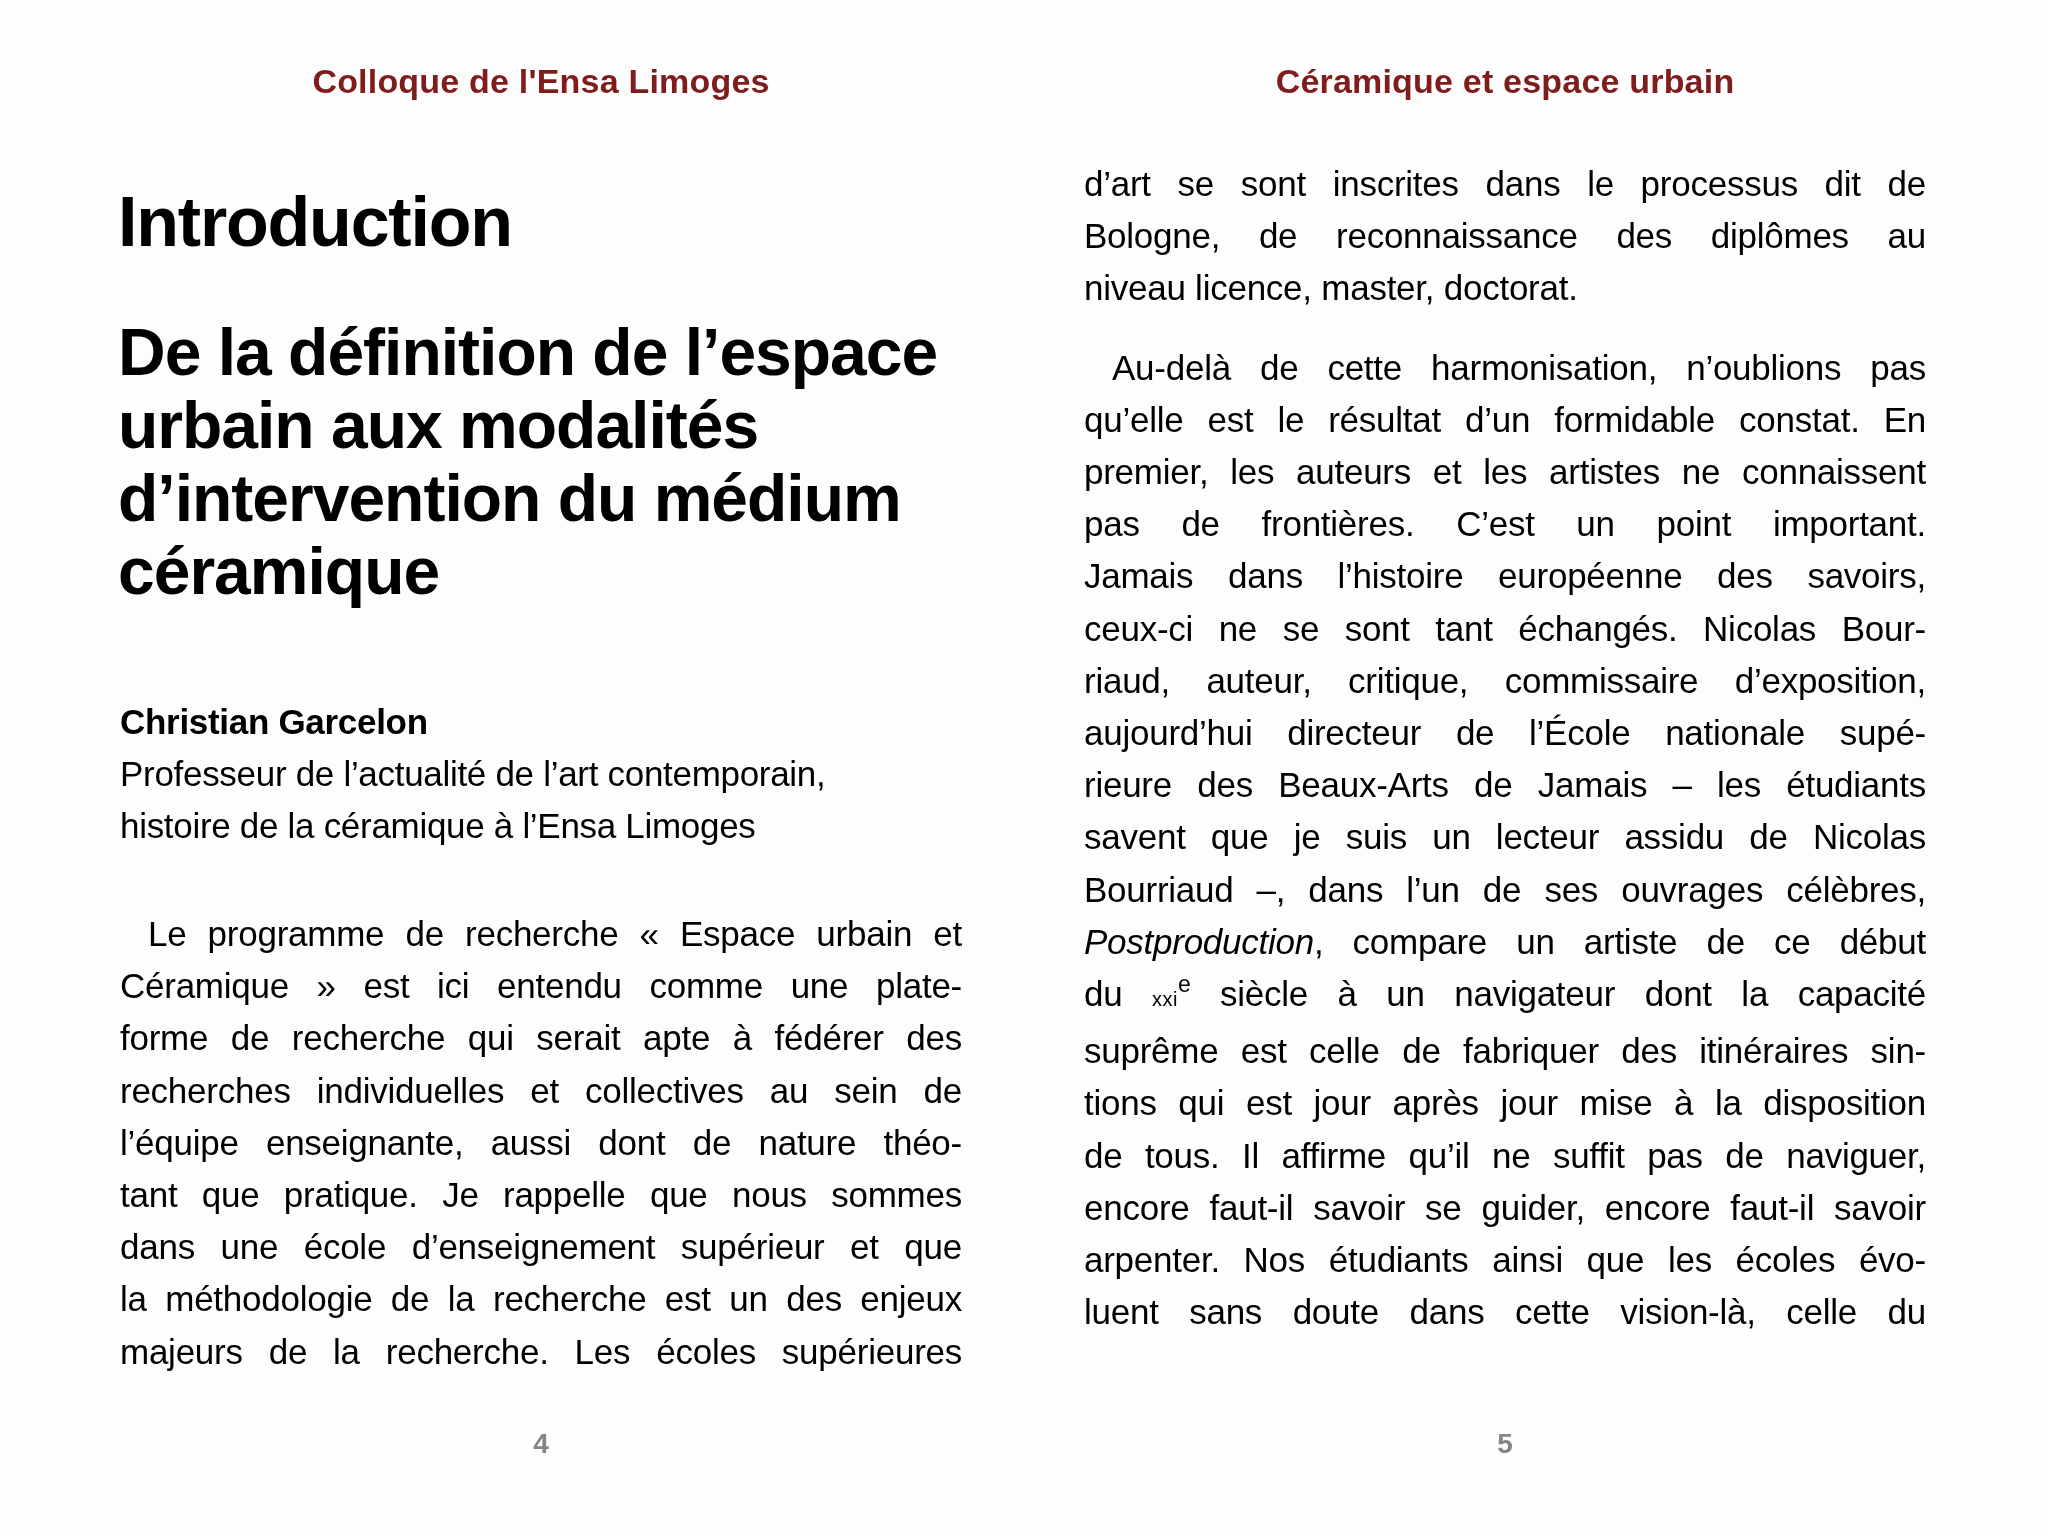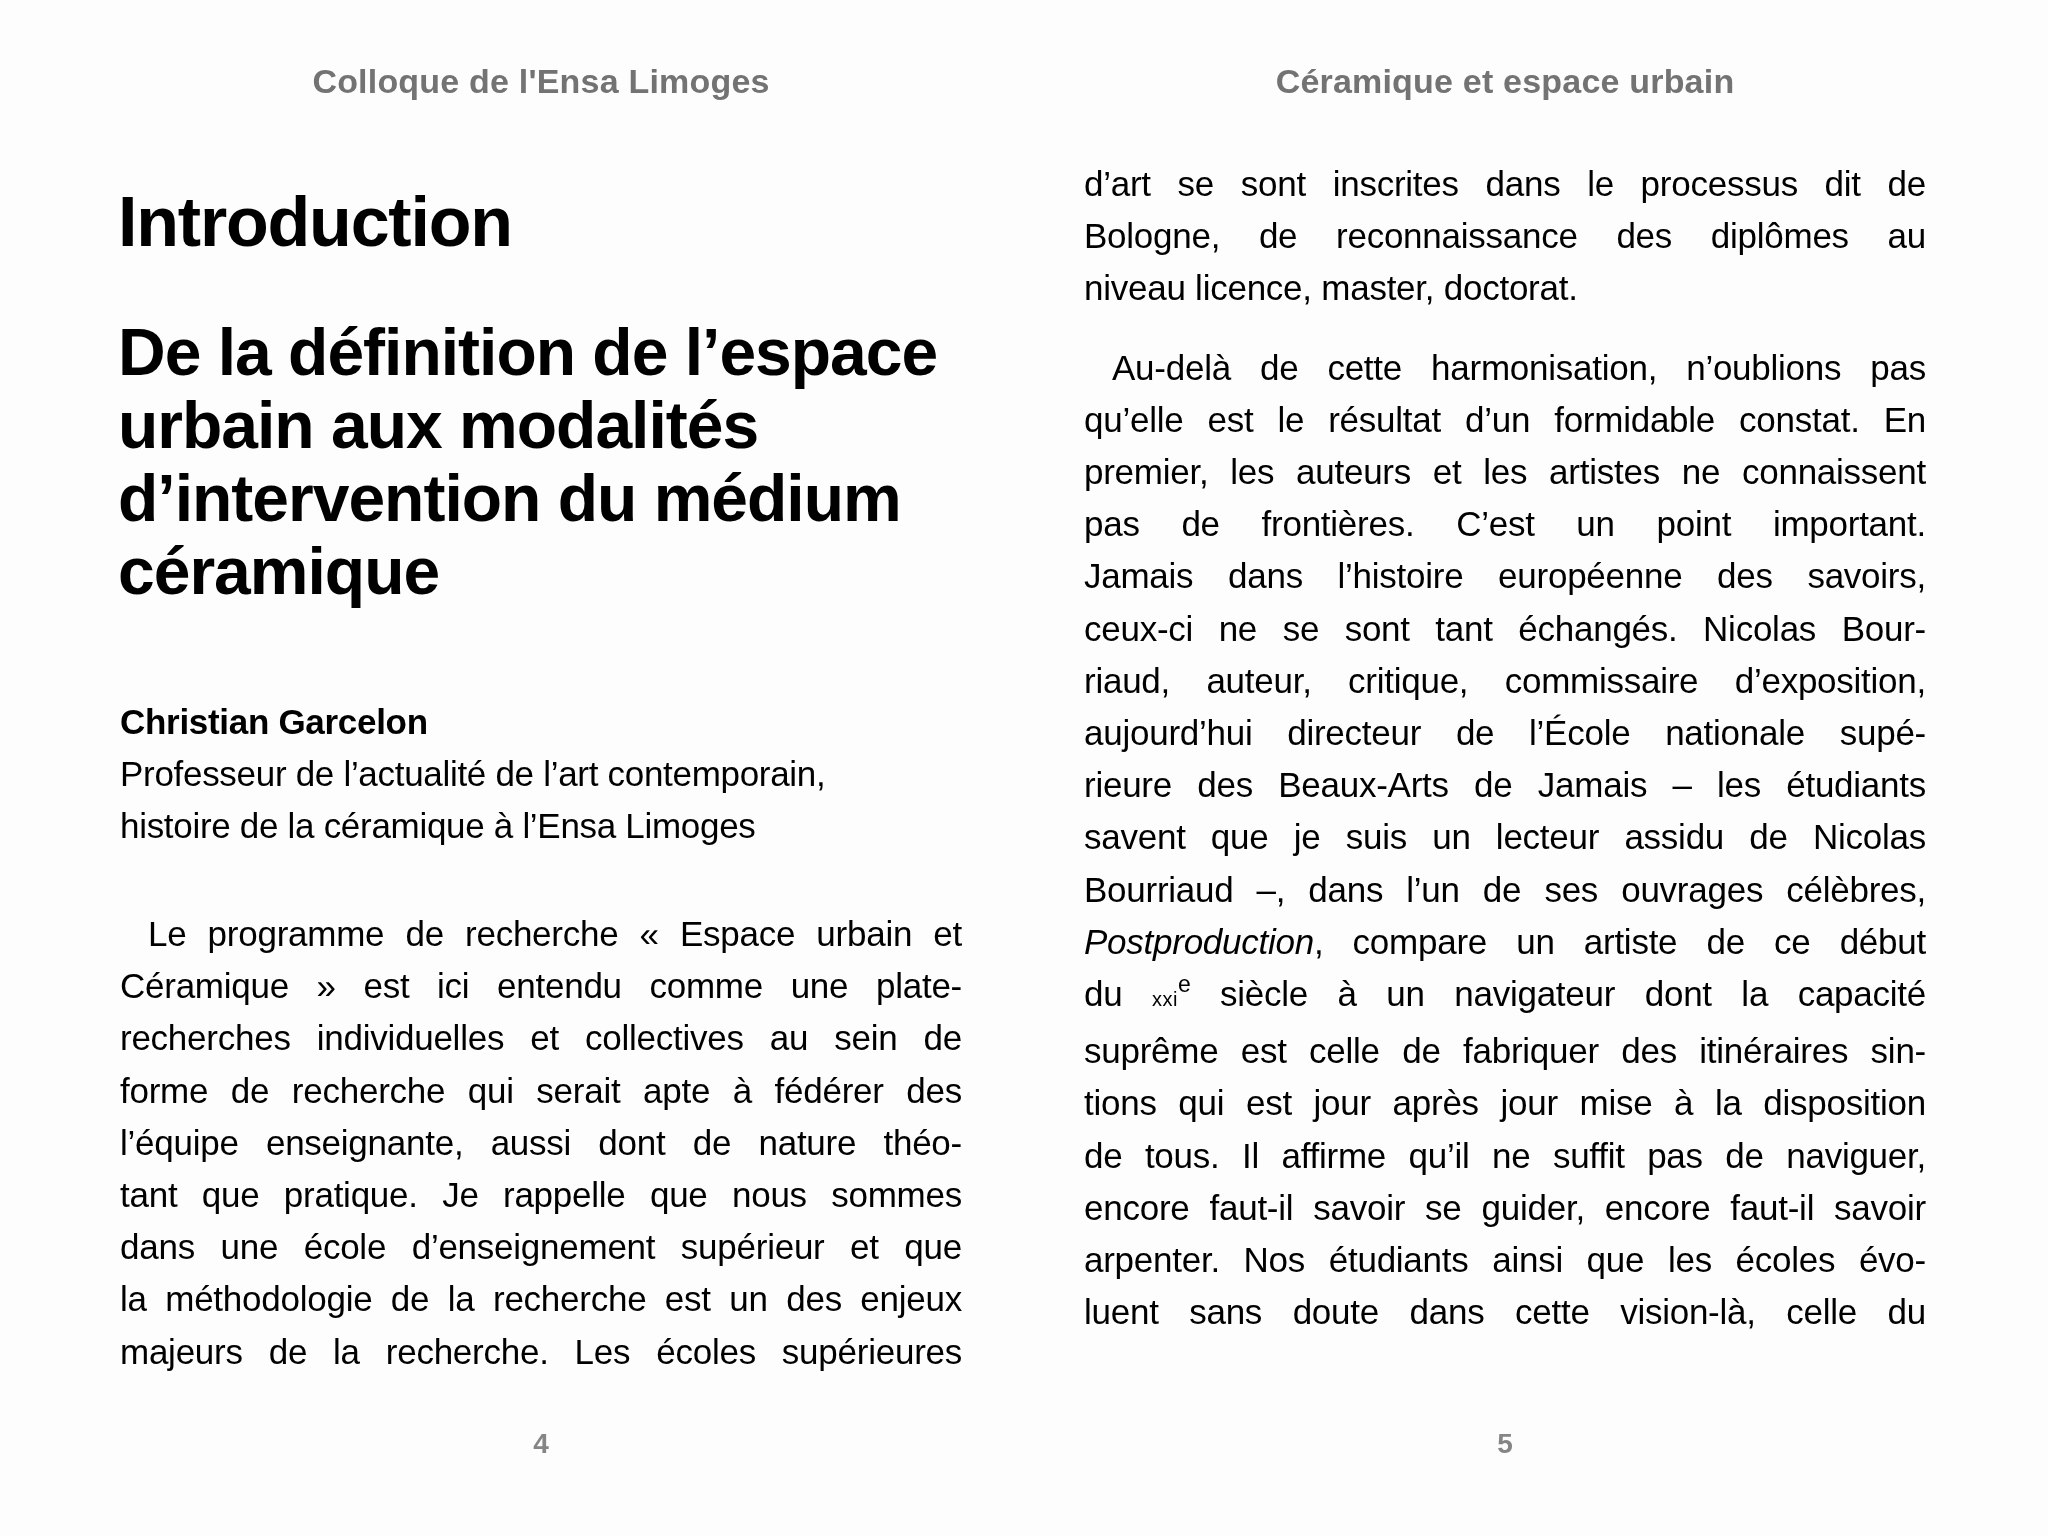--- a/index.html
+++ b/index.html
@@ -25,21 +25,21 @@
   .page.right { left: 1084px; }
 
   .running-head {
     position: absolute;
     top: 62px;
     left: 0;
     width: 842px;
     text-align: center;
     font-size: 34px;
     font-weight: bold;
-    color: #737373;
+    color: #7f1d1d;
     letter-spacing: 0.2px;
   }
   .page-number {
     position: absolute;
     top: 1428px;
     left: 0;
     width: 842px;
     text-align: center;
     font-size: 28px;
     font-weight: bold;
@@ -136,22 +136,22 @@
     <div class="author-affiliation">
       <span style="display:block">Professeur de l’actualité de l’art contemporain,</span>
       <span style="display:block">histoire de la céramique à l’Ensa Limoges</span>
     </div>
   </div>
 
   <div class="body-text">
     <p>
       <span class="line">Le programme de recherche « Espace urbain et</span>
       <span class="line" style="margin-left:-28px">Céramique » est ici entendu comme une plate-</span>
+      <span class="line" style="margin-left:-28px">forme de recherche qui serait apte à fédérer des</span>
       <span class="line" style="margin-left:-28px">recherches individuelles et collectives au sein de</span>
-      <span class="line" style="margin-left:-28px">forme de recherche qui serait apte à fédérer des</span>
       <span class="line" style="margin-left:-28px">l’équipe enseignante, aussi dont de nature théo-</span>
       <span class="line" style="margin-left:-28px">tant que pratique. Je rappelle que nous sommes</span>
       <span class="line" style="margin-left:-28px">dans une école d’enseignement supérieur et que</span>
       <span class="line" style="margin-left:-28px">la méthodologie de la recherche est un des enjeux</span>
       <span class="line" style="margin-left:-28px">majeurs de la recherche. Les écoles supérieures</span>
     </p>
   </div>
 
   <div class="page-number">4</div>
 </div>

